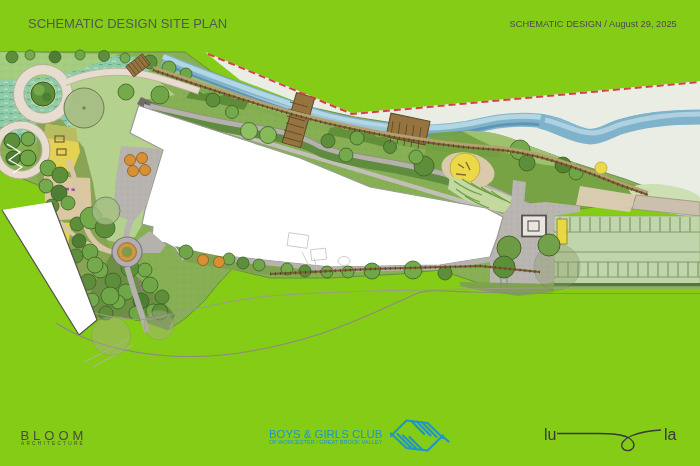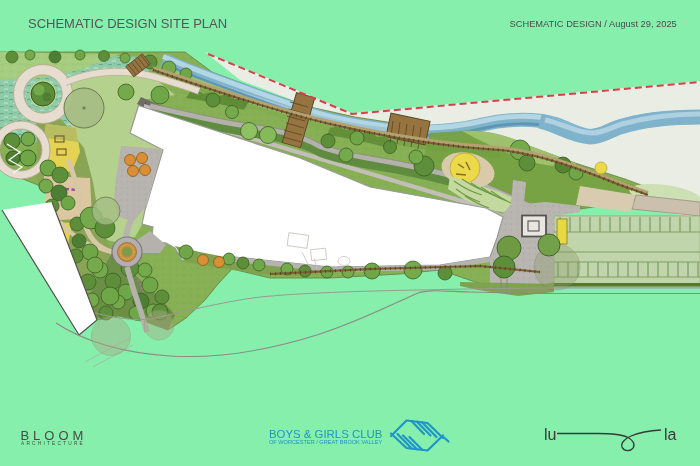--- a/index.html
+++ b/index.html
@@ -1,16 +1,16 @@
 <!DOCTYPE html>
 <html><head>
 <meta charset="utf-8">
 <style>
   html,body{margin:0;padding:0;background:#fff;}
-  #page{position:relative;width:700px;height:466px;background:#86efac;overflow:hidden;
+  #page{position:relative;width:700px;height:466px;background:#84cc16;overflow:hidden;
         font-family:"Liberation Sans",sans-serif;}
   svg{position:absolute;left:0;top:0;}
 </style>
 </head>
 <body>
 <div id="page">
 <svg width="700" height="466" viewBox="0 0 700 466">
 <defs>
   <pattern id="grassTx" width="7" height="7" patternUnits="userSpaceOnUse">
     <circle cx="2" cy="2" r="0.7" fill="#4e7d2f"></circle>

